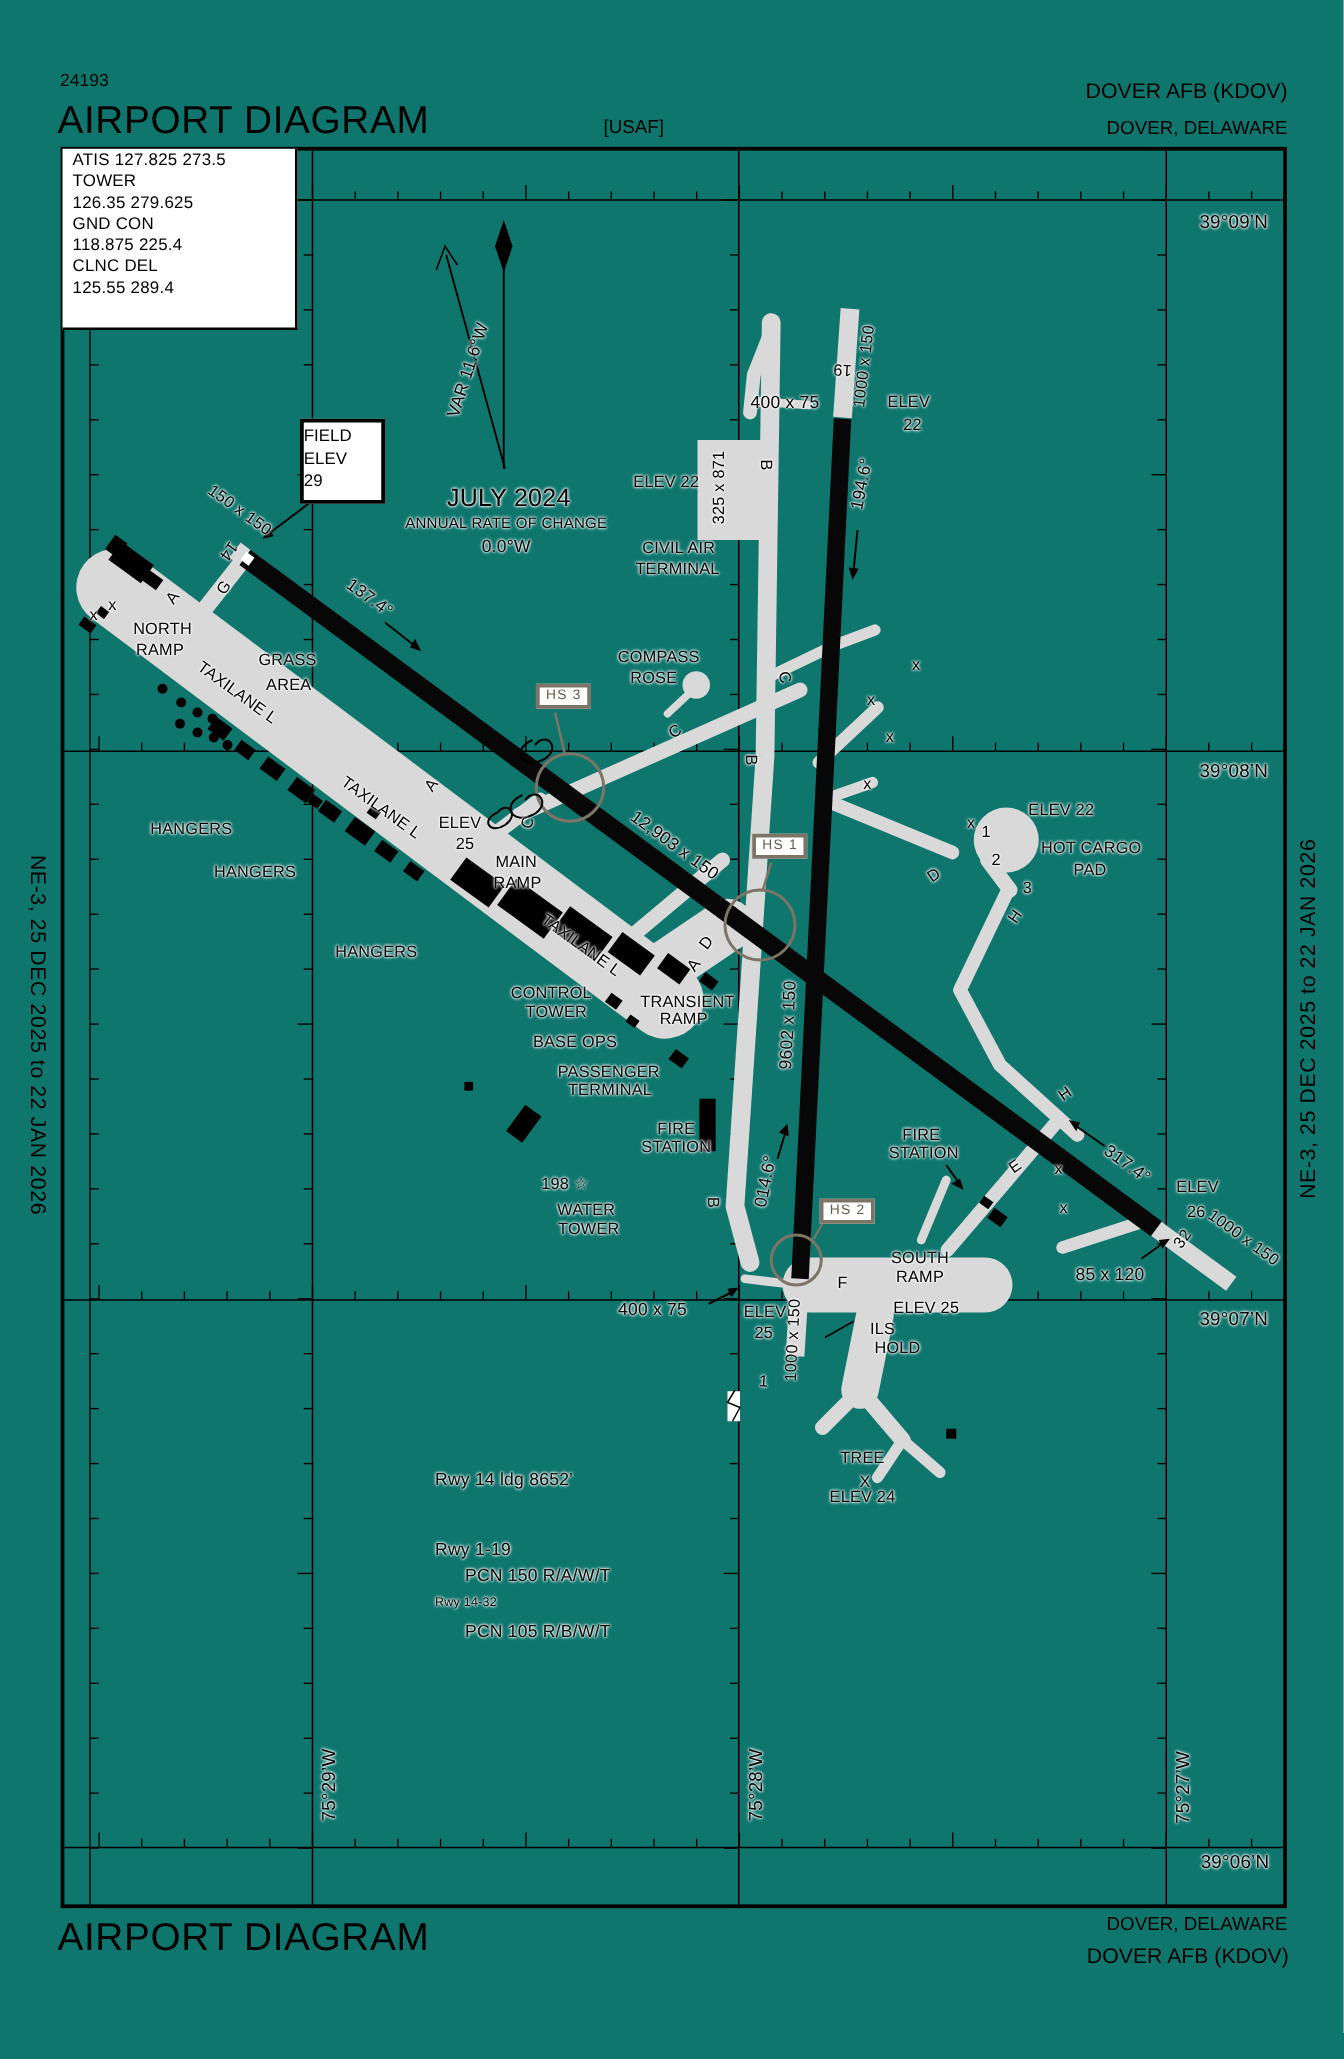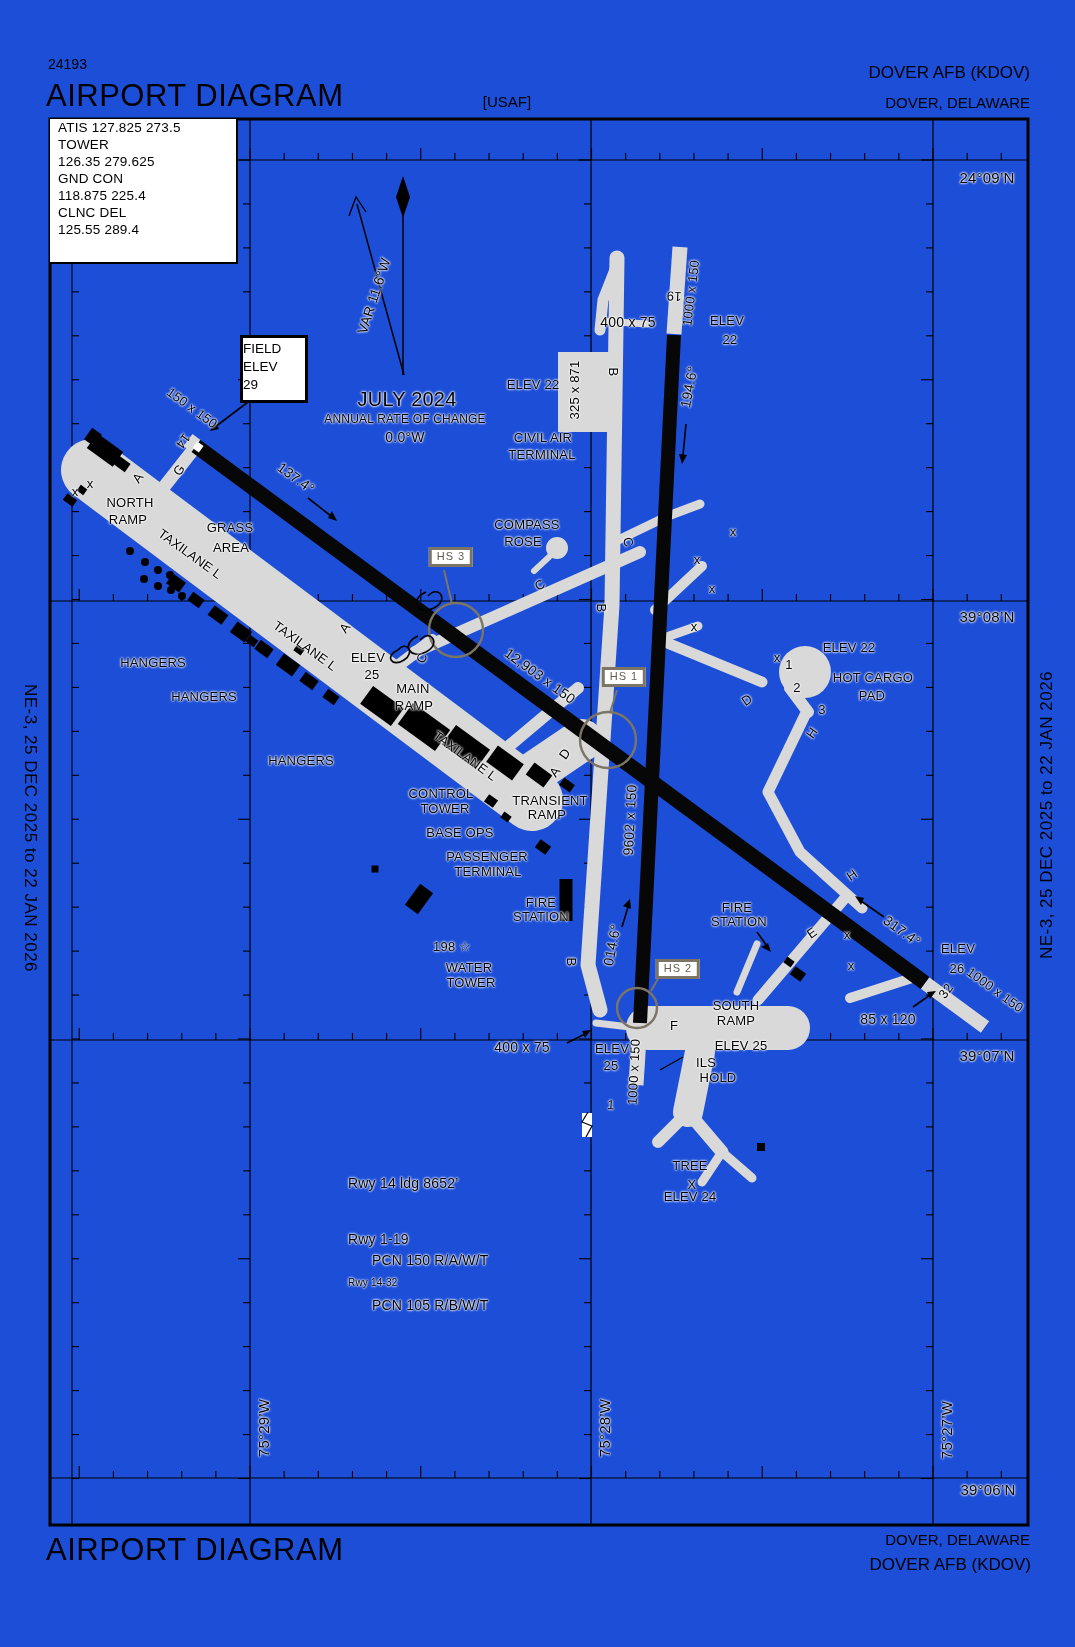--- a/index.html
+++ b/index.html
@@ -1,16 +1,16 @@
 <!DOCTYPE html>
 <html><head>
 <meta charset="utf-8">
 <style>
   html,body{margin:0;padding:0;background:#fff;}
-  .sheet{position:relative;width:1075px;height:1647px;background:#1d4ed8;overflow:hidden;
+  .sheet{position:relative;width:1075px;height:1647px;background:#0f766e;overflow:hidden;
          font-family:"Liberation Sans",sans-serif;color:#000;}
   .abs{position:absolute;white-space:nowrap;}
   .lbl{position:absolute;white-space:nowrap;line-height:1.04;color:#000;
        text-shadow:0 0 2px #fff,0 0 2px #fff,0 0 3px #fff;letter-spacing:.2px;}
   .hs{position:absolute;background:#fff;border:3px solid #7c7464;color:#645c4d;
       font-size:11px;letter-spacing:1px;padding:1px 5px 2px 5px;line-height:1;
       transform:translate(-50%,-50%);box-shadow:0 0 0 1px #fff inset;}
   #freqbox{position:absolute;left:50px;top:119px;width:186px;height:143px;
            border-right:2px solid #000;border-bottom:2px solid #000;background:#fff;z-index:5;}
   #freqbox .row{font-size:13.5px;line-height:17px;padding-left:8px;letter-spacing:.2px;}
@@ -540,21 +540,21 @@
       <div class="lbl" style="left: 634px; top: 1072px; font-size: 13px; transform: translate(-50%, -50%) rotate(-87deg);">1000 x 150</div>
       <div class="lbl" style="left: 611px; top: 1105px; font-size: 13px; transform: translate(-50%, -50%) rotate(3deg);">1</div>
       <div class="lbl" style="left: 690px; top: 1166px; font-size: 13px; transform: translate(-50%, -50%) rotate(0deg);">TREE</div>
       <div class="lbl" style="left: 692px; top: 1185px; font-size: 13px; transform: translate(-50%, -50%) rotate(0deg);">X</div>
       <div class="lbl" style="left: 690px; top: 1197px; font-size: 13px; transform: translate(-50%, -50%) rotate(0deg);">ELEV 24</div>
       <div class="lbl" style="left: 348px; top: 1183px; font-size: 14px; transform: translate(0px, -50%) rotate(0deg);">Rwy 14 ldg 8652’</div>
       <div class="lbl" style="left: 348px; top: 1239px; font-size: 14px; transform: translate(0px, -50%) rotate(0deg);">Rwy 1-19</div>
       <div class="lbl" style="left: 372px; top: 1260px; font-size: 14px; transform: translate(0px, -50%) rotate(0deg);">PCN 150 R/A/W/T</div>
       <div class="lbl" style="left: 348px; top: 1283px; font-size: 10px; transform: translate(0px, -50%) rotate(0deg);">Rwy 14-32</div>
       <div class="lbl" style="left: 372px; top: 1305px; font-size: 14px; transform: translate(0px, -50%) rotate(0deg);">PCN 105 R/B/W/T</div>
-      <div class="lbl" style="left: 987px; top: 178px; font-size: 15px; transform: translate(-50%, -50%) rotate(0deg);">24°09’N</div>
+      <div class="lbl" style="left: 987px; top: 178px; font-size: 15px; transform: translate(-50%, -50%) rotate(0deg);">39°09’N</div>
       <div class="lbl" style="left: 987px; top: 617px; font-size: 15px; transform: translate(-50%, -50%) rotate(0deg);">39°08’N</div>
       <div class="lbl" style="left: 987px; top: 1056px; font-size: 15px; transform: translate(-50%, -50%) rotate(0deg);">39°07’N</div>
       <div class="lbl" style="left: 988px; top: 1490px; font-size: 15px; transform: translate(-50%, -50%) rotate(0deg);">39°06’N</div>
       <div class="lbl" style="left: 264px; top: 1428px; font-size: 15px; transform: translate(-50%, -50%) rotate(-90deg);">75°29’W</div>
       <div class="lbl" style="left: 605px; top: 1428px; font-size: 15px; transform: translate(-50%, -50%) rotate(-90deg);">75°28’W</div>
       <div class="lbl" style="left: 947px; top: 1430px; font-size: 15px; transform: translate(-50%, -50%) rotate(-90deg);">75°27’W</div>
     </div>
   <div id="hslayer">
       <div class="hs" style="left: 451px; top: 557px;">HS 3</div>
       <div class="hs" style="left: 624px; top: 677px;">HS 1</div>

